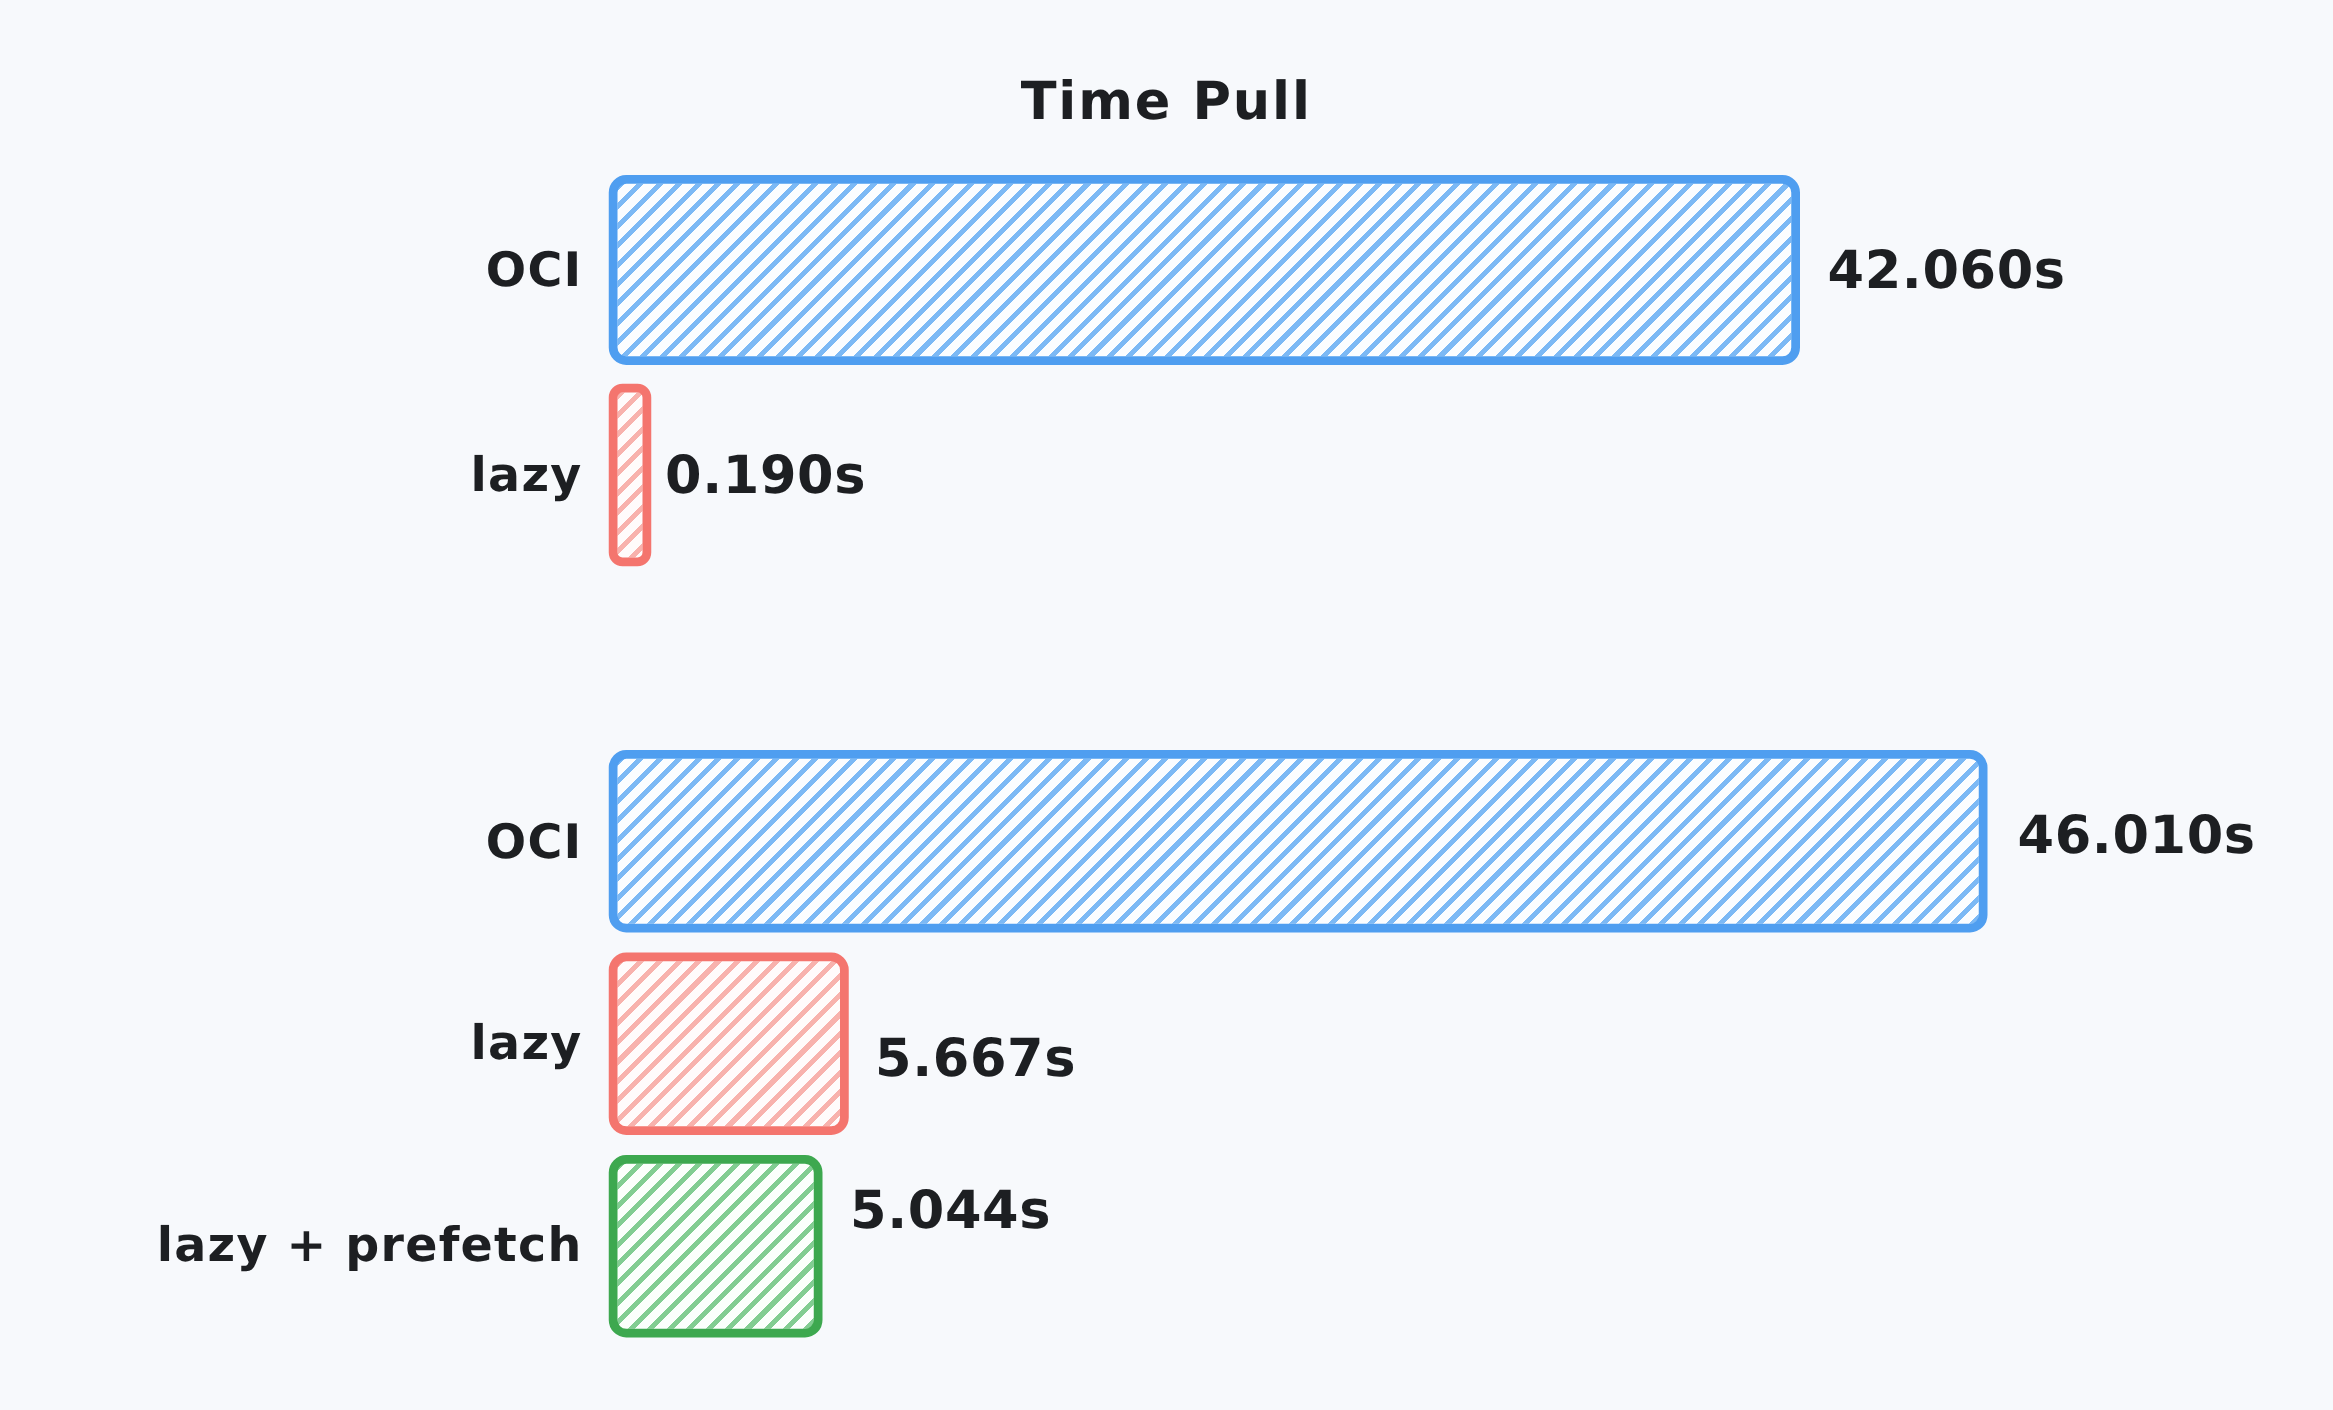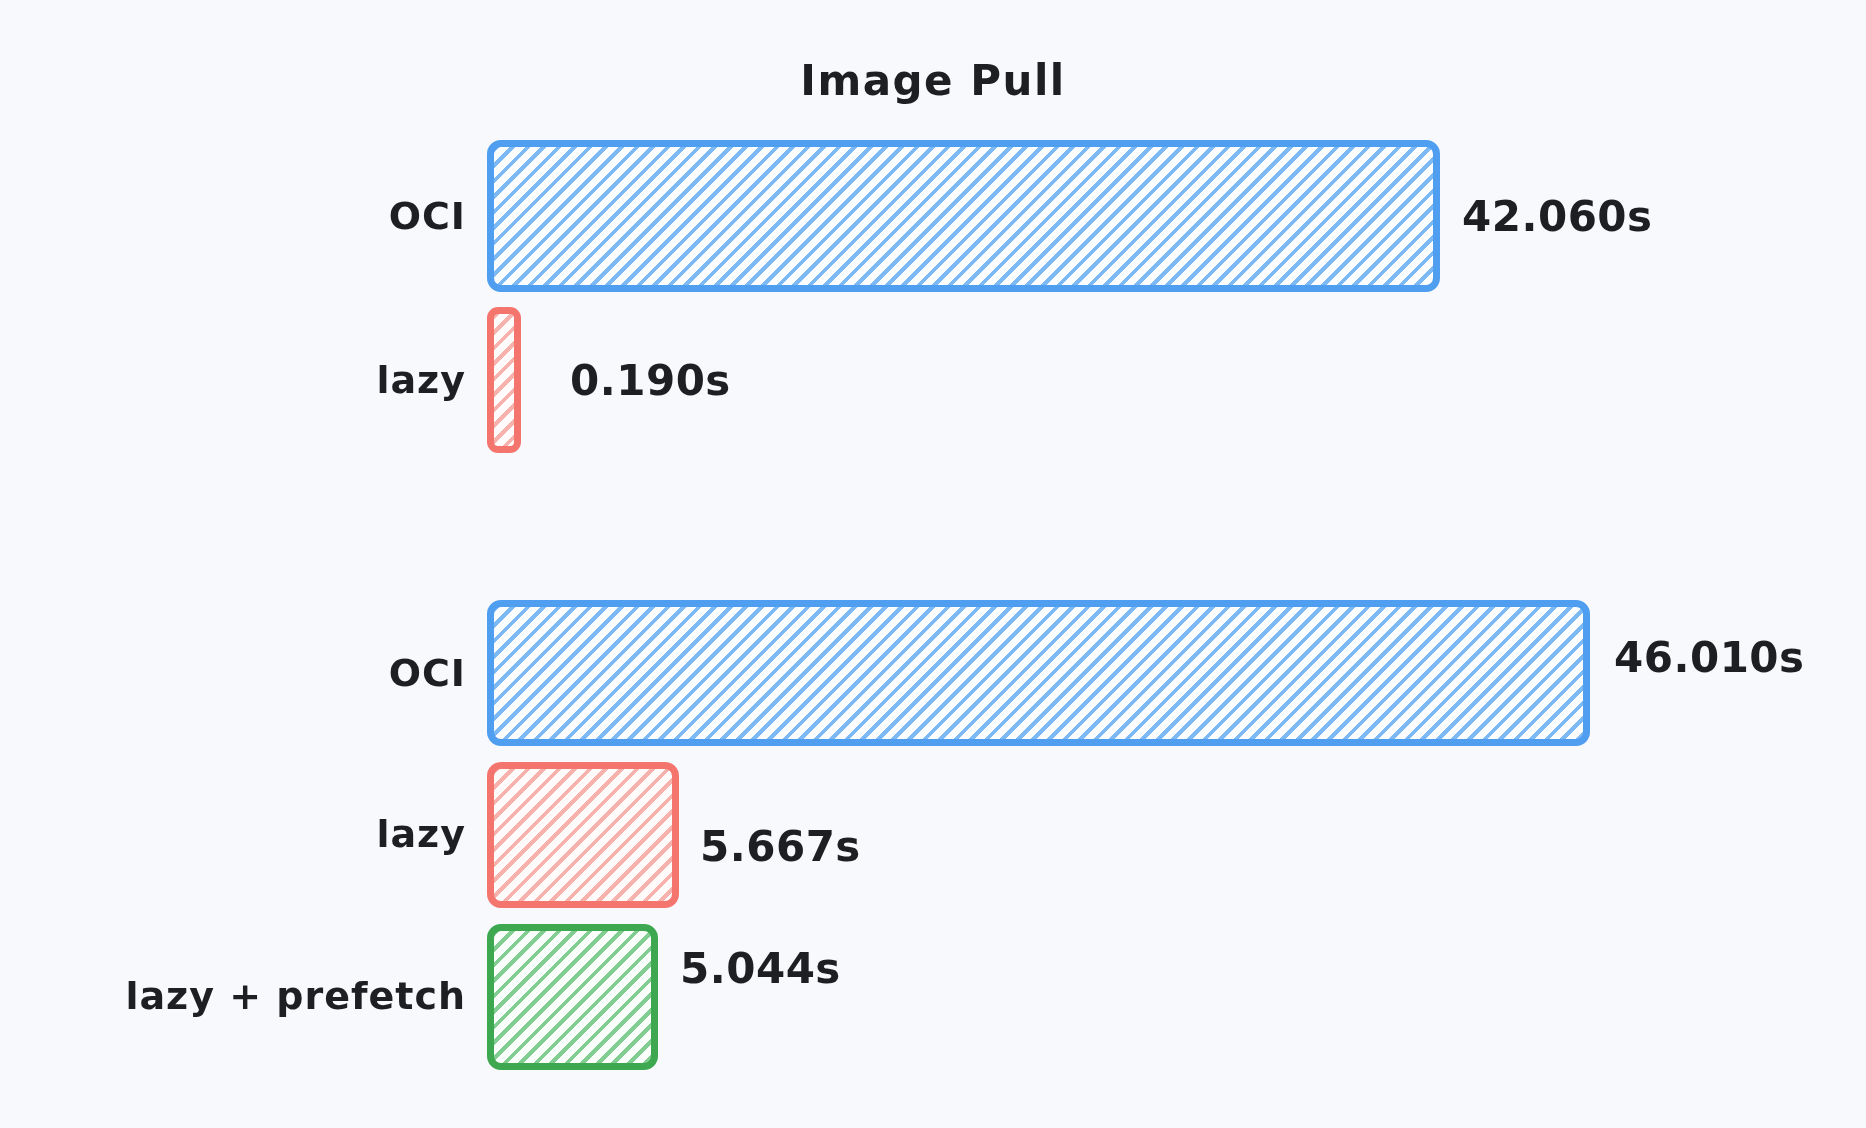--- a/index.html
+++ b/index.html
@@ -113,45 +113,45 @@
     color: #1d1f22;
     white-space: nowrap;
     transform: translateY(-50%);
   }
 </style>
 </head>
 <body>
 
 <div class="figure">
 
-  <div class="chart-title" id="title-image-pull">Image Pull</div>
+  <div class="chart-title" id="title-image-pull">Time Pull</div>
 
   <div class="panel" id="panel-image-pull">
 
     <div class="bar-row">
       <div class="cat-label" style="top:106px;">OCI</div>
       <div class="bar blue" style="left:487px; top:30px; width:953px; height:152px;"></div>
       <div class="bar-value" style="left:1462px; top:106px;text-align:center;">42.060s</div>
     </div>
 
     <div class="bar-row">
       <div class="cat-label" style="top:270px;">lazy</div>
       <div class="bar red thin" style="left:487px; top:197px; width:34px; height:146px;"></div>
-      <div class="bar-value" style="left:570px; top:270px;">0.190s</div>
+      <div class="bar-value" style="left:532px; top:270px;">0.190s</div>
     </div>
 
   </div>
 
 
   <div class="panel" id="panel-inference">
 
     <div class="bar-row">
       <div class="cat-label" style="top:113px;">OCI</div>
       <div class="bar blue" style="left:487px; top:40px; width:1103px; height:146px;"></div>
-      <div class="bar-value" style="left:1614px; top:97px;">46.010s</div>
+      <div class="bar-value" style="left:1614px; top:108px;">46.010s</div>
     </div>
 
     <div class="bar-row">
       <div class="cat-label" style="top:274px;">lazy</div>
       <div class="bar red" style="left:487px; top:202px; width:192px; height:146px;"></div>
       <div class="bar-value" style="left:700px; top:286px;">5.667s</div>
     </div>
 
     <div class="bar-row">
       <div class="cat-label" style="top:436px;text-align:right;">lazy + prefetch</div>

